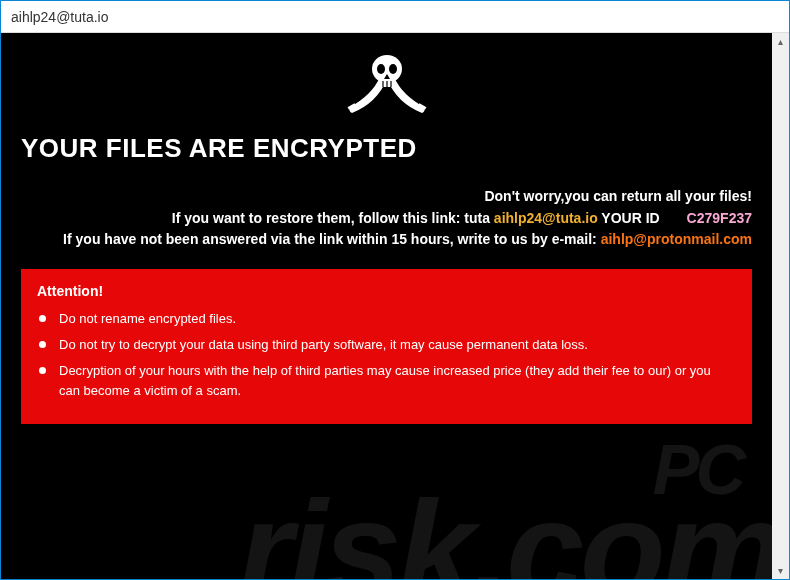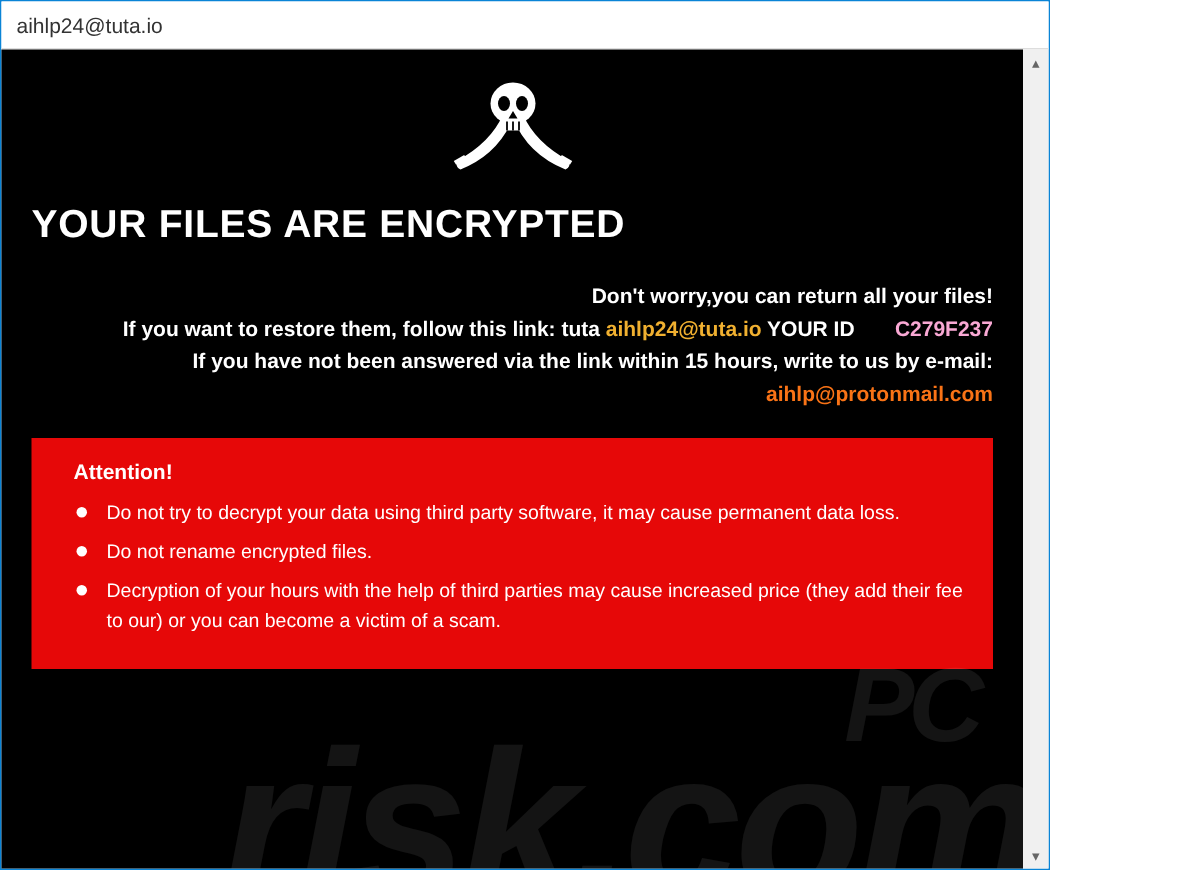--- a/index.html
+++ b/index.html
@@ -5,21 +5,21 @@
   * { margin: 0; padding: 0; box-sizing: border-box; }
   body {
     width: 790px;
     height: 580px;
     font-family: "Segoe UI", Tahoma, sans-serif;
     background: #fff;
     overflow: hidden;
     position: relative;
   }
   .window {
-    width: 700px;
+    width: 790px;
     height: 580px;
     border: 1px solid #0a84d6;
     background: #fff;
     display: flex;
     flex-direction: column;
   }
   .titlebar {
     height: 32px;
     background: #fff;
     border-bottom: 1px solid #ddd;
@@ -76,21 +76,21 @@
     font-weight: bold;
     margin-bottom: 18px;
     text-align: right;
   }
   .msg .line { display: block; }
   .email1 { color: #f0b030; }
   .yourid-val { color: #f9a8d4; margin-left: 23px; }
   .email2 { color: #f97316; }
   .warnbox {
     background: #e60808;
-    padding: 14px 20px 16px 28px;
+    padding: 14px 20px 16px 16px;
     border-radius: 0;
   }
   .warn-title {
     font-weight: bold;
     font-size: 14px;
     margin-bottom: 10px;
   }
   .warn-list {
     list-style: none;
     padding-left: 22px;
@@ -174,22 +174,22 @@
           <span>If you want to restore them, follow this link: </span><span>tuta </span><span class="email1">aihlp24@tuta.io</span><span>  YOUR ID </span><span class="yourid-val">C279F237</span>
         </span>
         <span class="line">
           <span>If you have not been answered via the link within 15 hours, write to us by e-mail: </span><span class="email2">aihlp@protonmail.com</span>
         </span>
       </div>
 
       <div class="warnbox">
         <div class="warn-title">Attention!</div>
         <ul class="warn-list">
+          <li>Do not rename encrypted files.</li>
           <li>Do not try to decrypt your data using third party software, it may cause permanent data loss.</li>
-          <li>Do not rename encrypted files.</li>
           <li>Decryption of your hours with the help of third parties may cause increased price (they add their fee to our) or you can become a victim of a scam.</li>
         </ul>
       </div>
 
       <div class="watermark">
         <span class="wm-top">PC</span>
         <span>risk.com</span>
       </div>
 
     </div>

